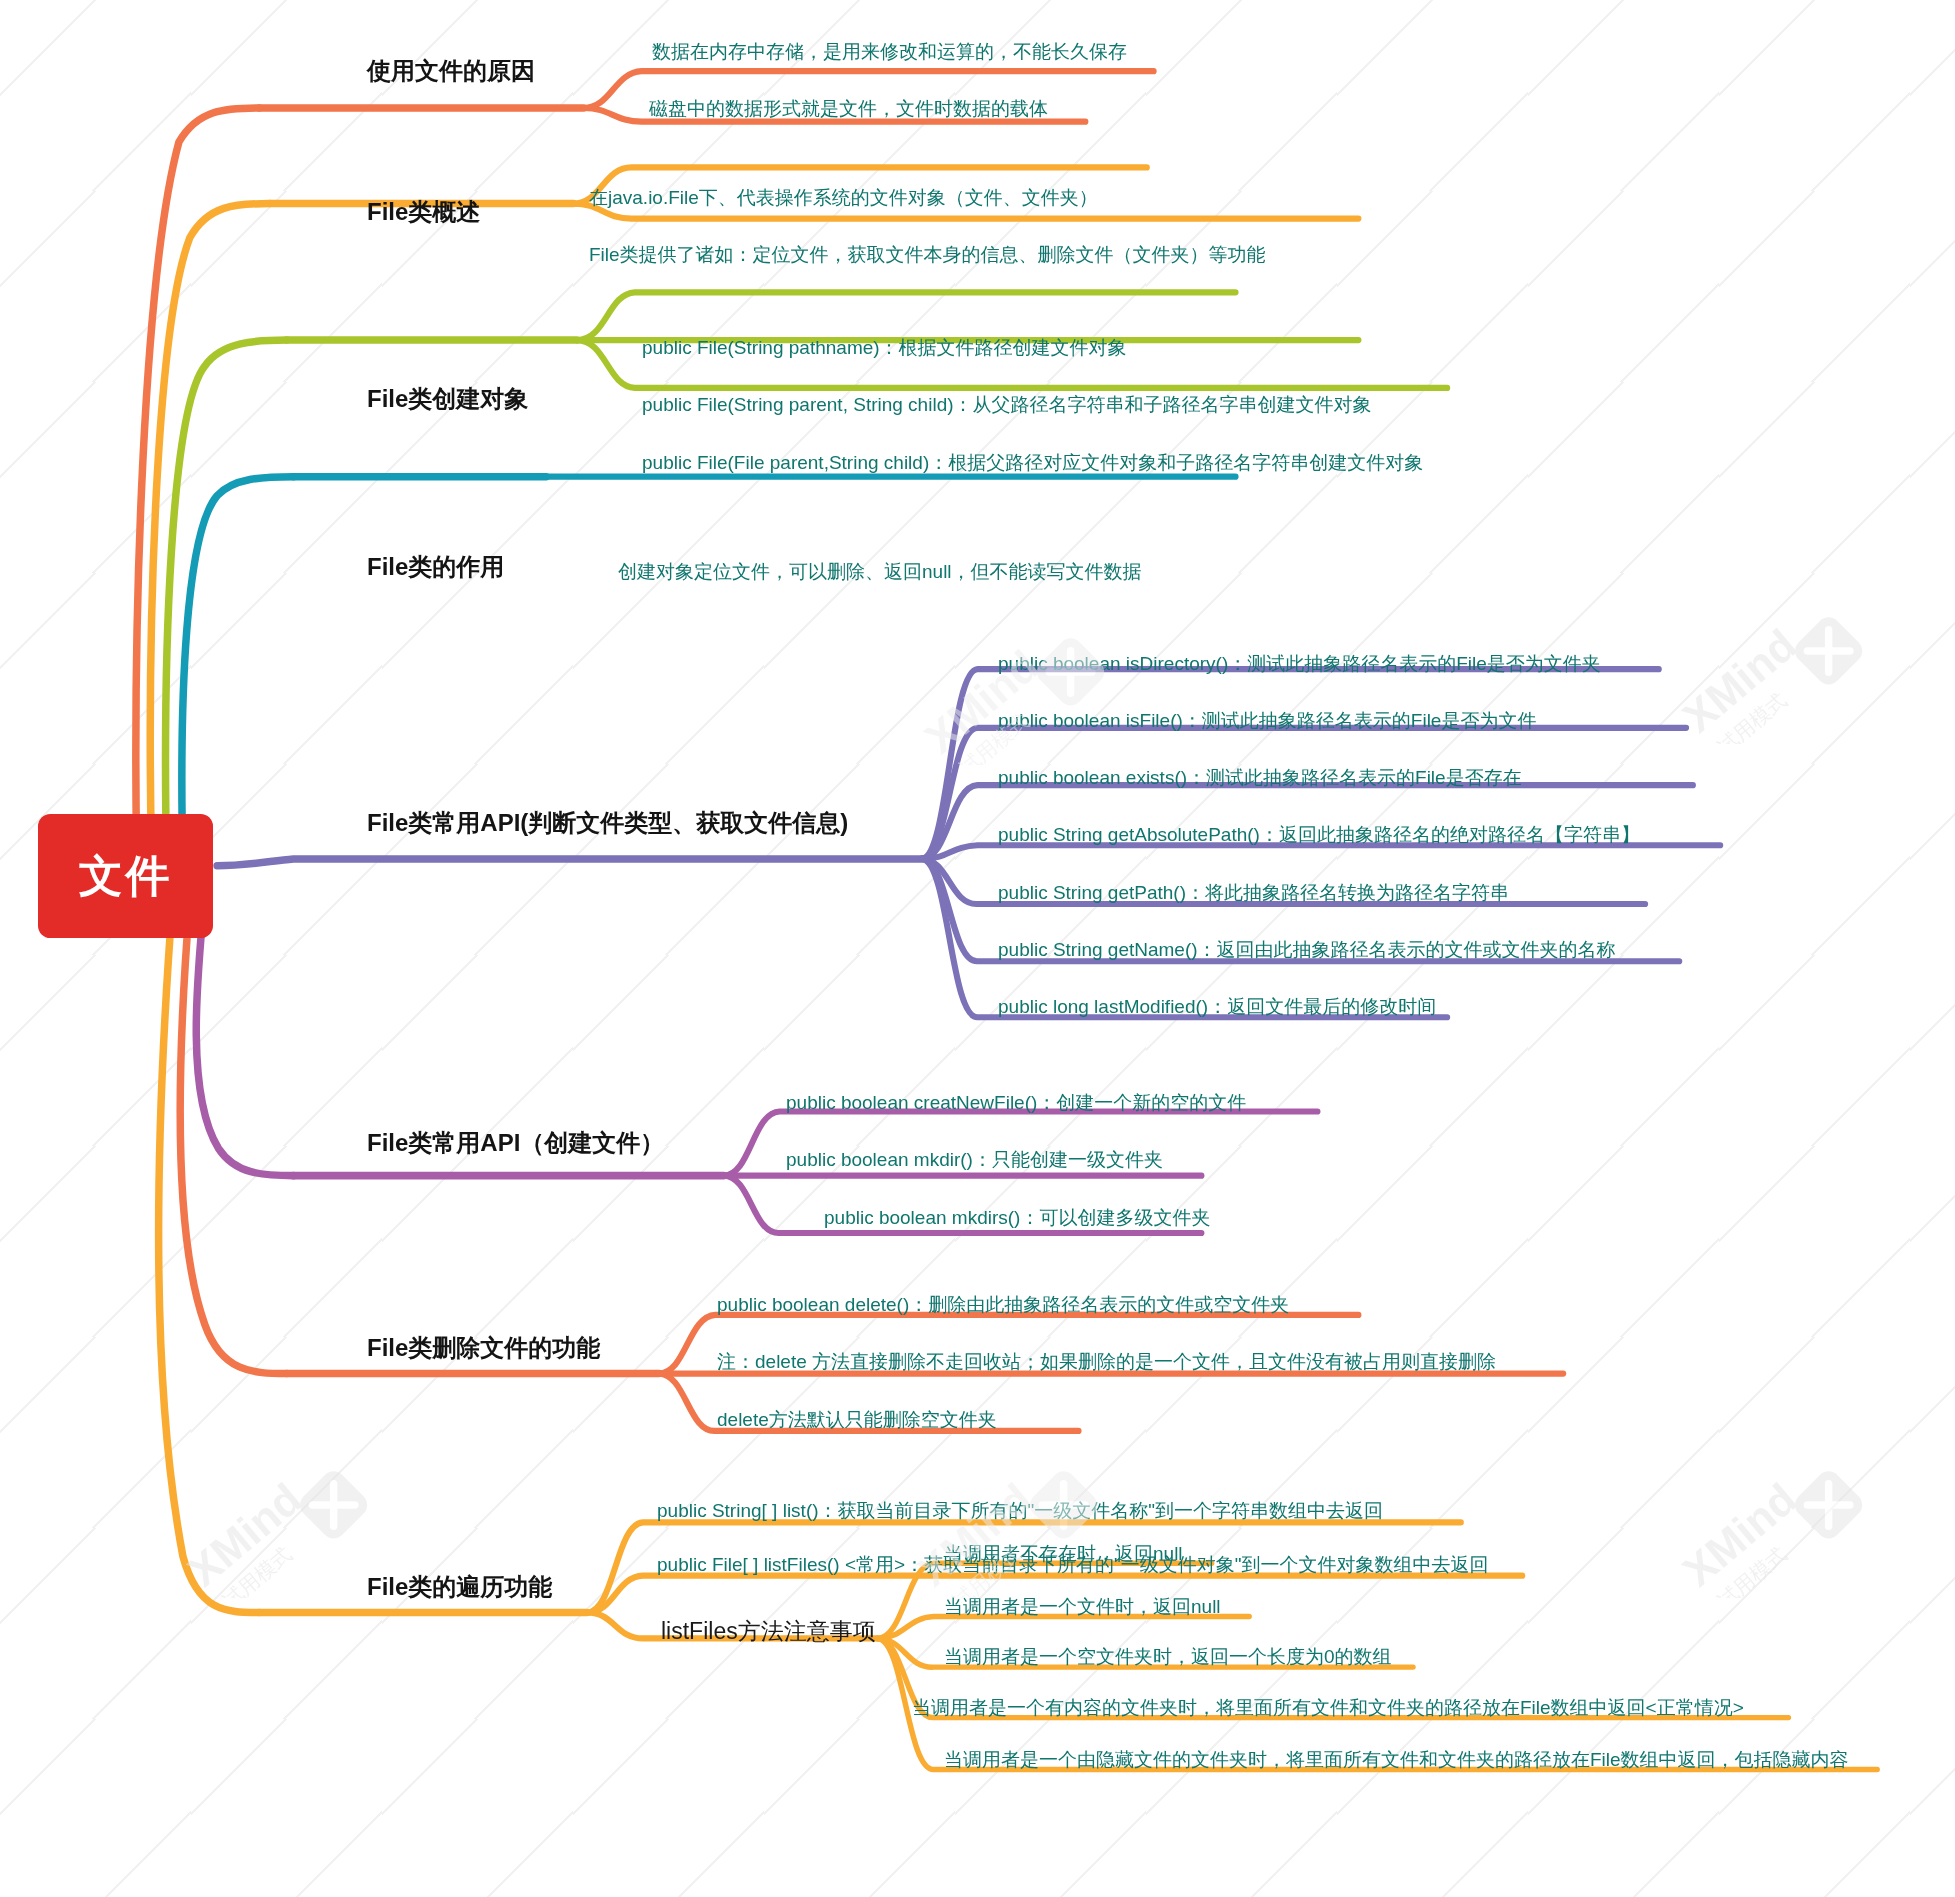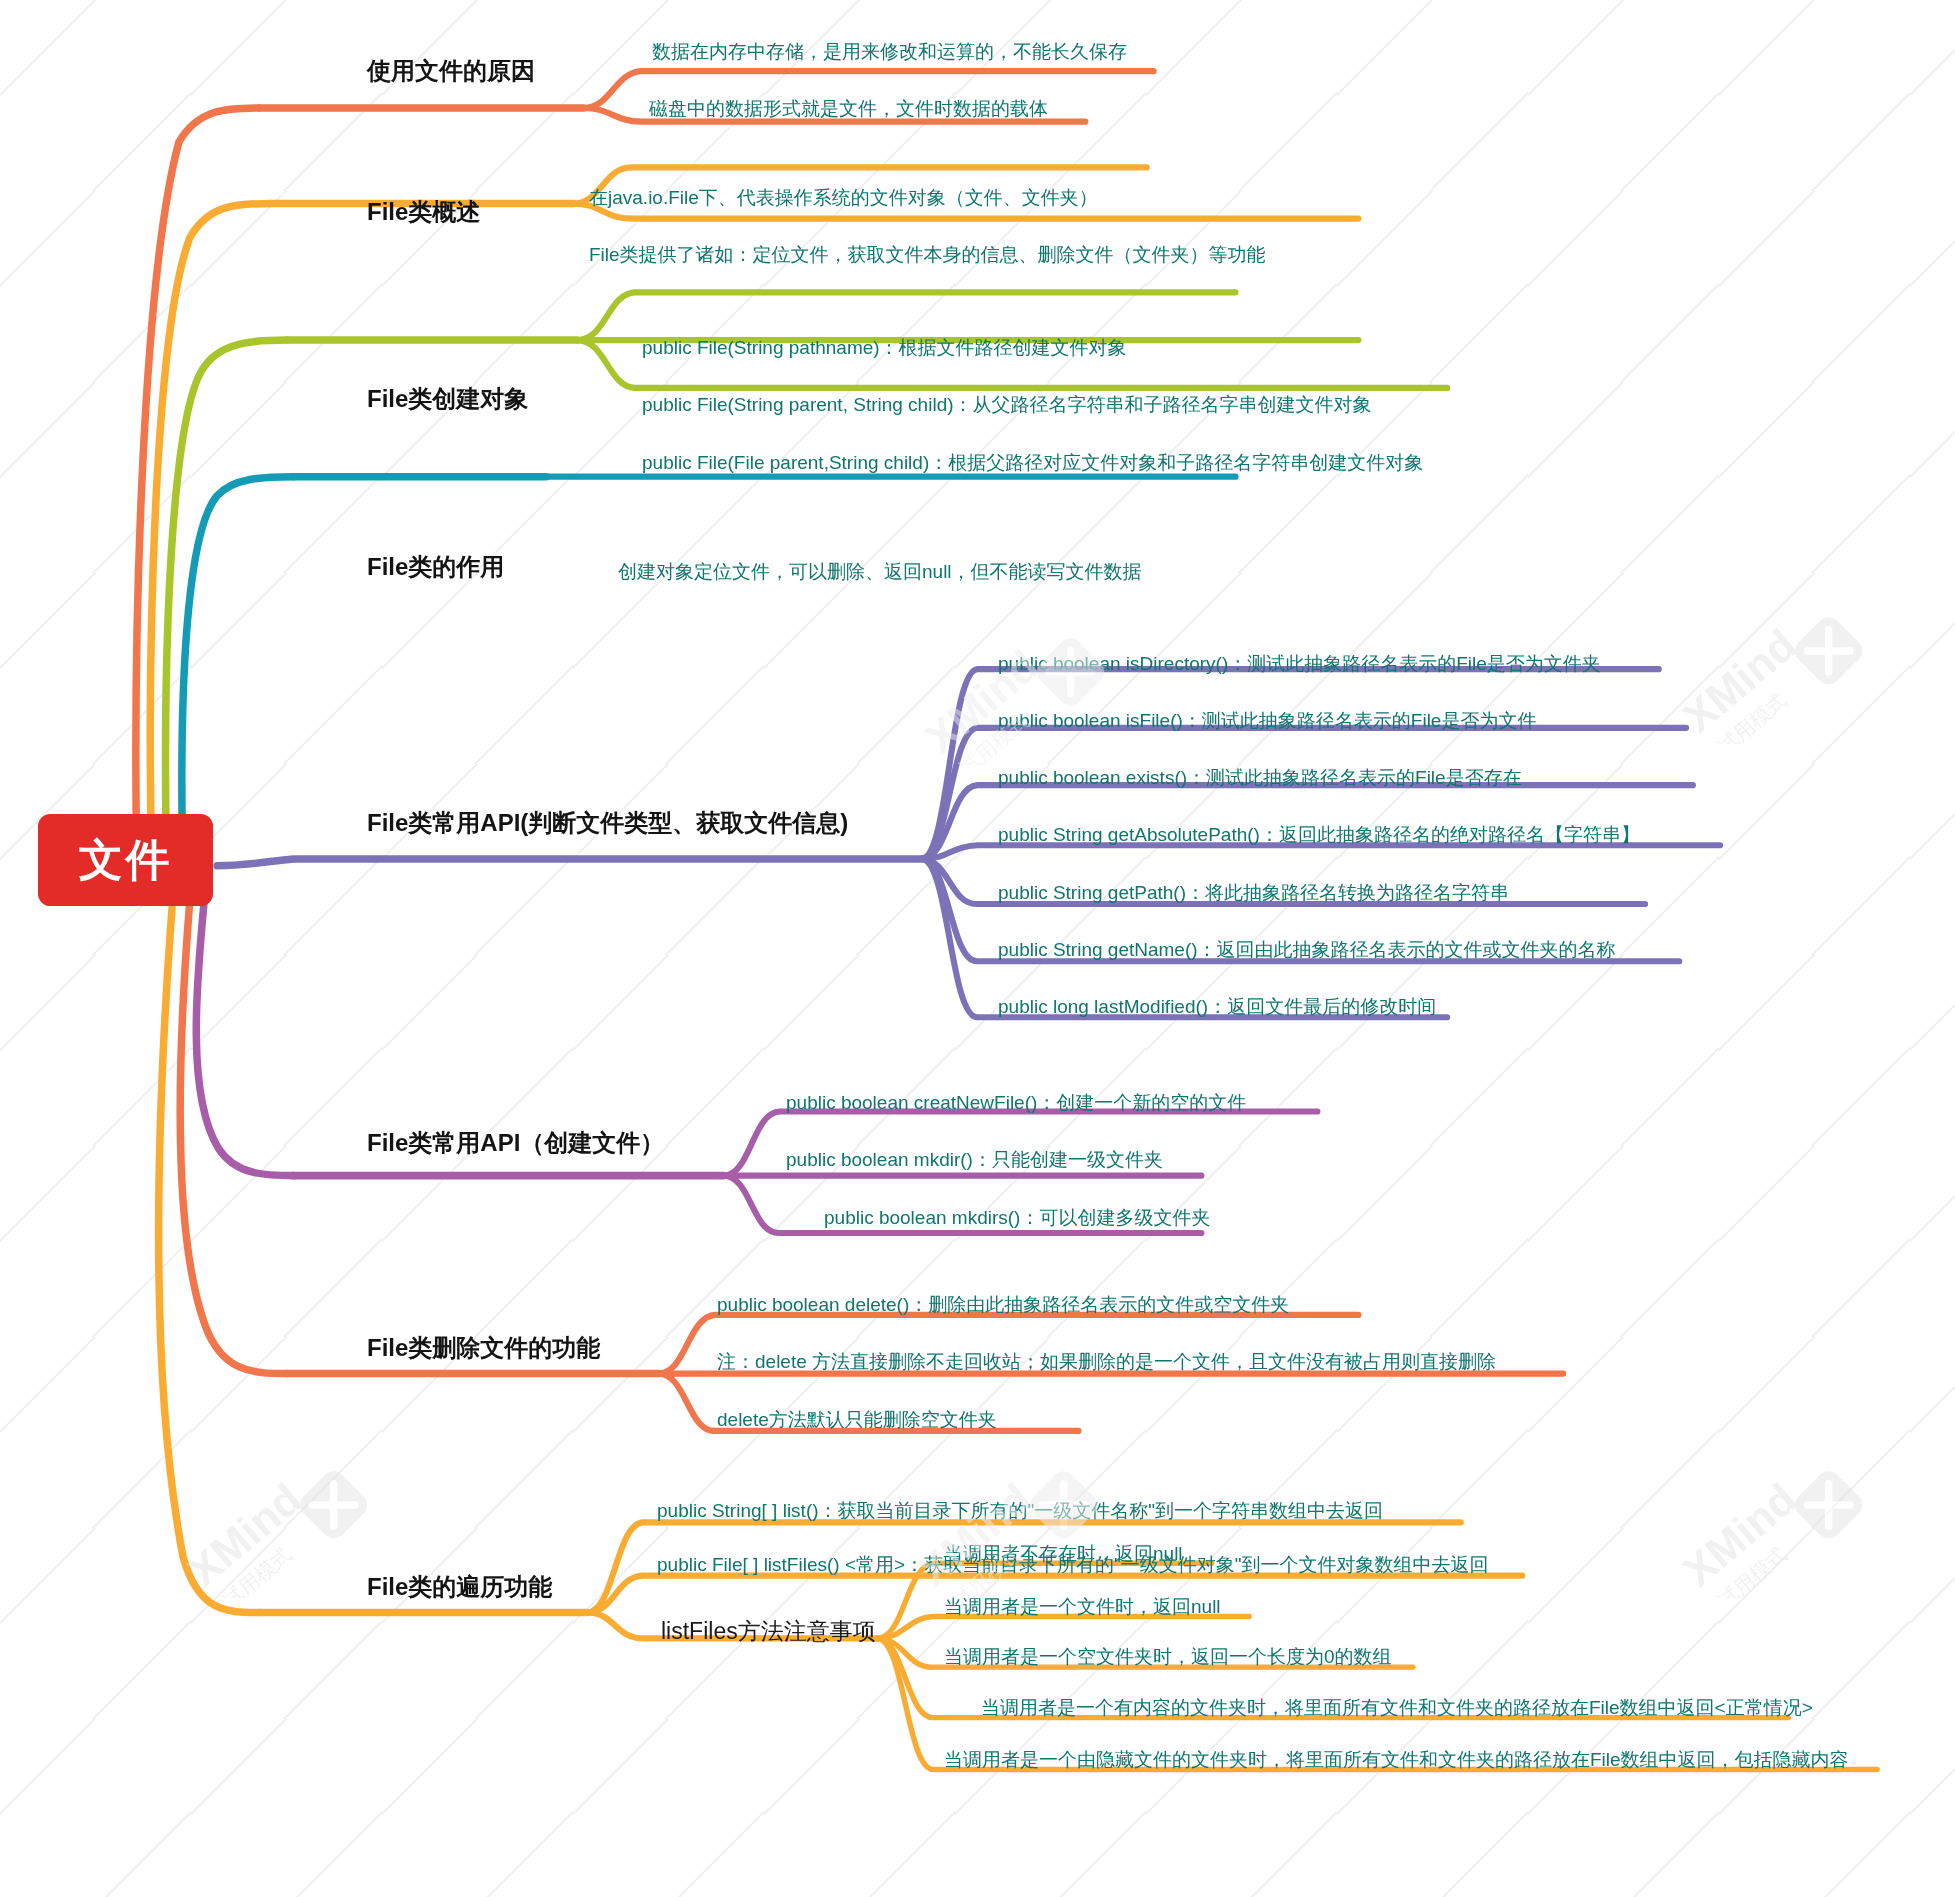--- a/index.html
+++ b/index.html
@@ -35,21 +35,21 @@
   .node{
     position:absolute;
     color:#1c1c1c;
     white-space:nowrap;
     line-height:1.25;
   }
   
   #root-node{
     position:absolute;
     left:38px;top:814px;
-    width:175px;height:92px;
+    width:175px;height:124px;
     background:#E32B27;
     border-radius:12.3px;
     display:flex;align-items:center;justify-content:center;
     color:#fff;
     font-size:44px;font-weight:700;
     letter-spacing:2.7px;
   }
   .branch-label{
     font-size:24px;
     font-weight:700;
@@ -172,21 +172,21 @@
   <div class="node sub-label" style="left:717px;top:1408px;">delete方法默认只能删除空文件夹</div>
 
   <div class="node branch-label" style="left:367px;top:1572px;">File类的遍历功能</div>
   <div class="node sub-label" style="left:657px;top:1499px;">public String[ ] list()：获取当前目录下所有的"一级文件名称"到一个字符串数组中去返回</div>
   <div class="node sub-label" style="left:657px;top:1553px;">public File[ ] listFiles() &lt;常用&gt;：获取当前目录下所有的"一级文件对象"到一个文件对象数组中去返回</div>
   <div class="node mid-label" style="left:661px;top:1617px;">listFiles方法注意事项</div>
 
   <div class="node sub-label" style="left:944px;top:1542px;">当调用者不存在时，返回null</div>
   <div class="node sub-label" style="left:944px;top:1595px;">当调用者是一个文件时，返回null</div>
   <div class="node sub-label" style="left:944px;top:1645px;">当调用者是一个空文件夹时，返回一个长度为0的数组</div>
-  <div class="node sub-label" style="left:981px;top:1696px;">当调用者是一个有内容的文件夹时，将里面所有文件和文件夹的路径放在File数组中返回&lt;正常情况&gt;</div>
+  <div class="node sub-label" style="left:912px;top:1696px;">当调用者是一个有内容的文件夹时，将里面所有文件和文件夹的路径放在File数组中返回&lt;正常情况&gt;</div>
   <div class="node sub-label" style="left:944px;top:1748px;text-align:right;">当调用者是一个由隐藏文件的文件夹时，将里面所有文件和文件夹的路径放在File数组中返回，包括隐藏内容</div>
 
   <div id="wm-layer">
     <div class="wm" style="left:1666px;top:614px;">
       <svg viewBox="0 0 300 190" xmlns="http://www.w3.org/2000/svg">
         <g transform="rotate(-40 150 95)" fill="#e4e4e4">
           <text x="20" y="92" font-family="Liberation Sans, sans-serif" font-size="64" font-weight="700">XMind</text>
           <text x="30" y="140" font-family="Liberation Sans, sans-serif" font-size="30">试用模式</text>
         </g>
         <g transform="translate(190,6) rotate(45 48 48)">

